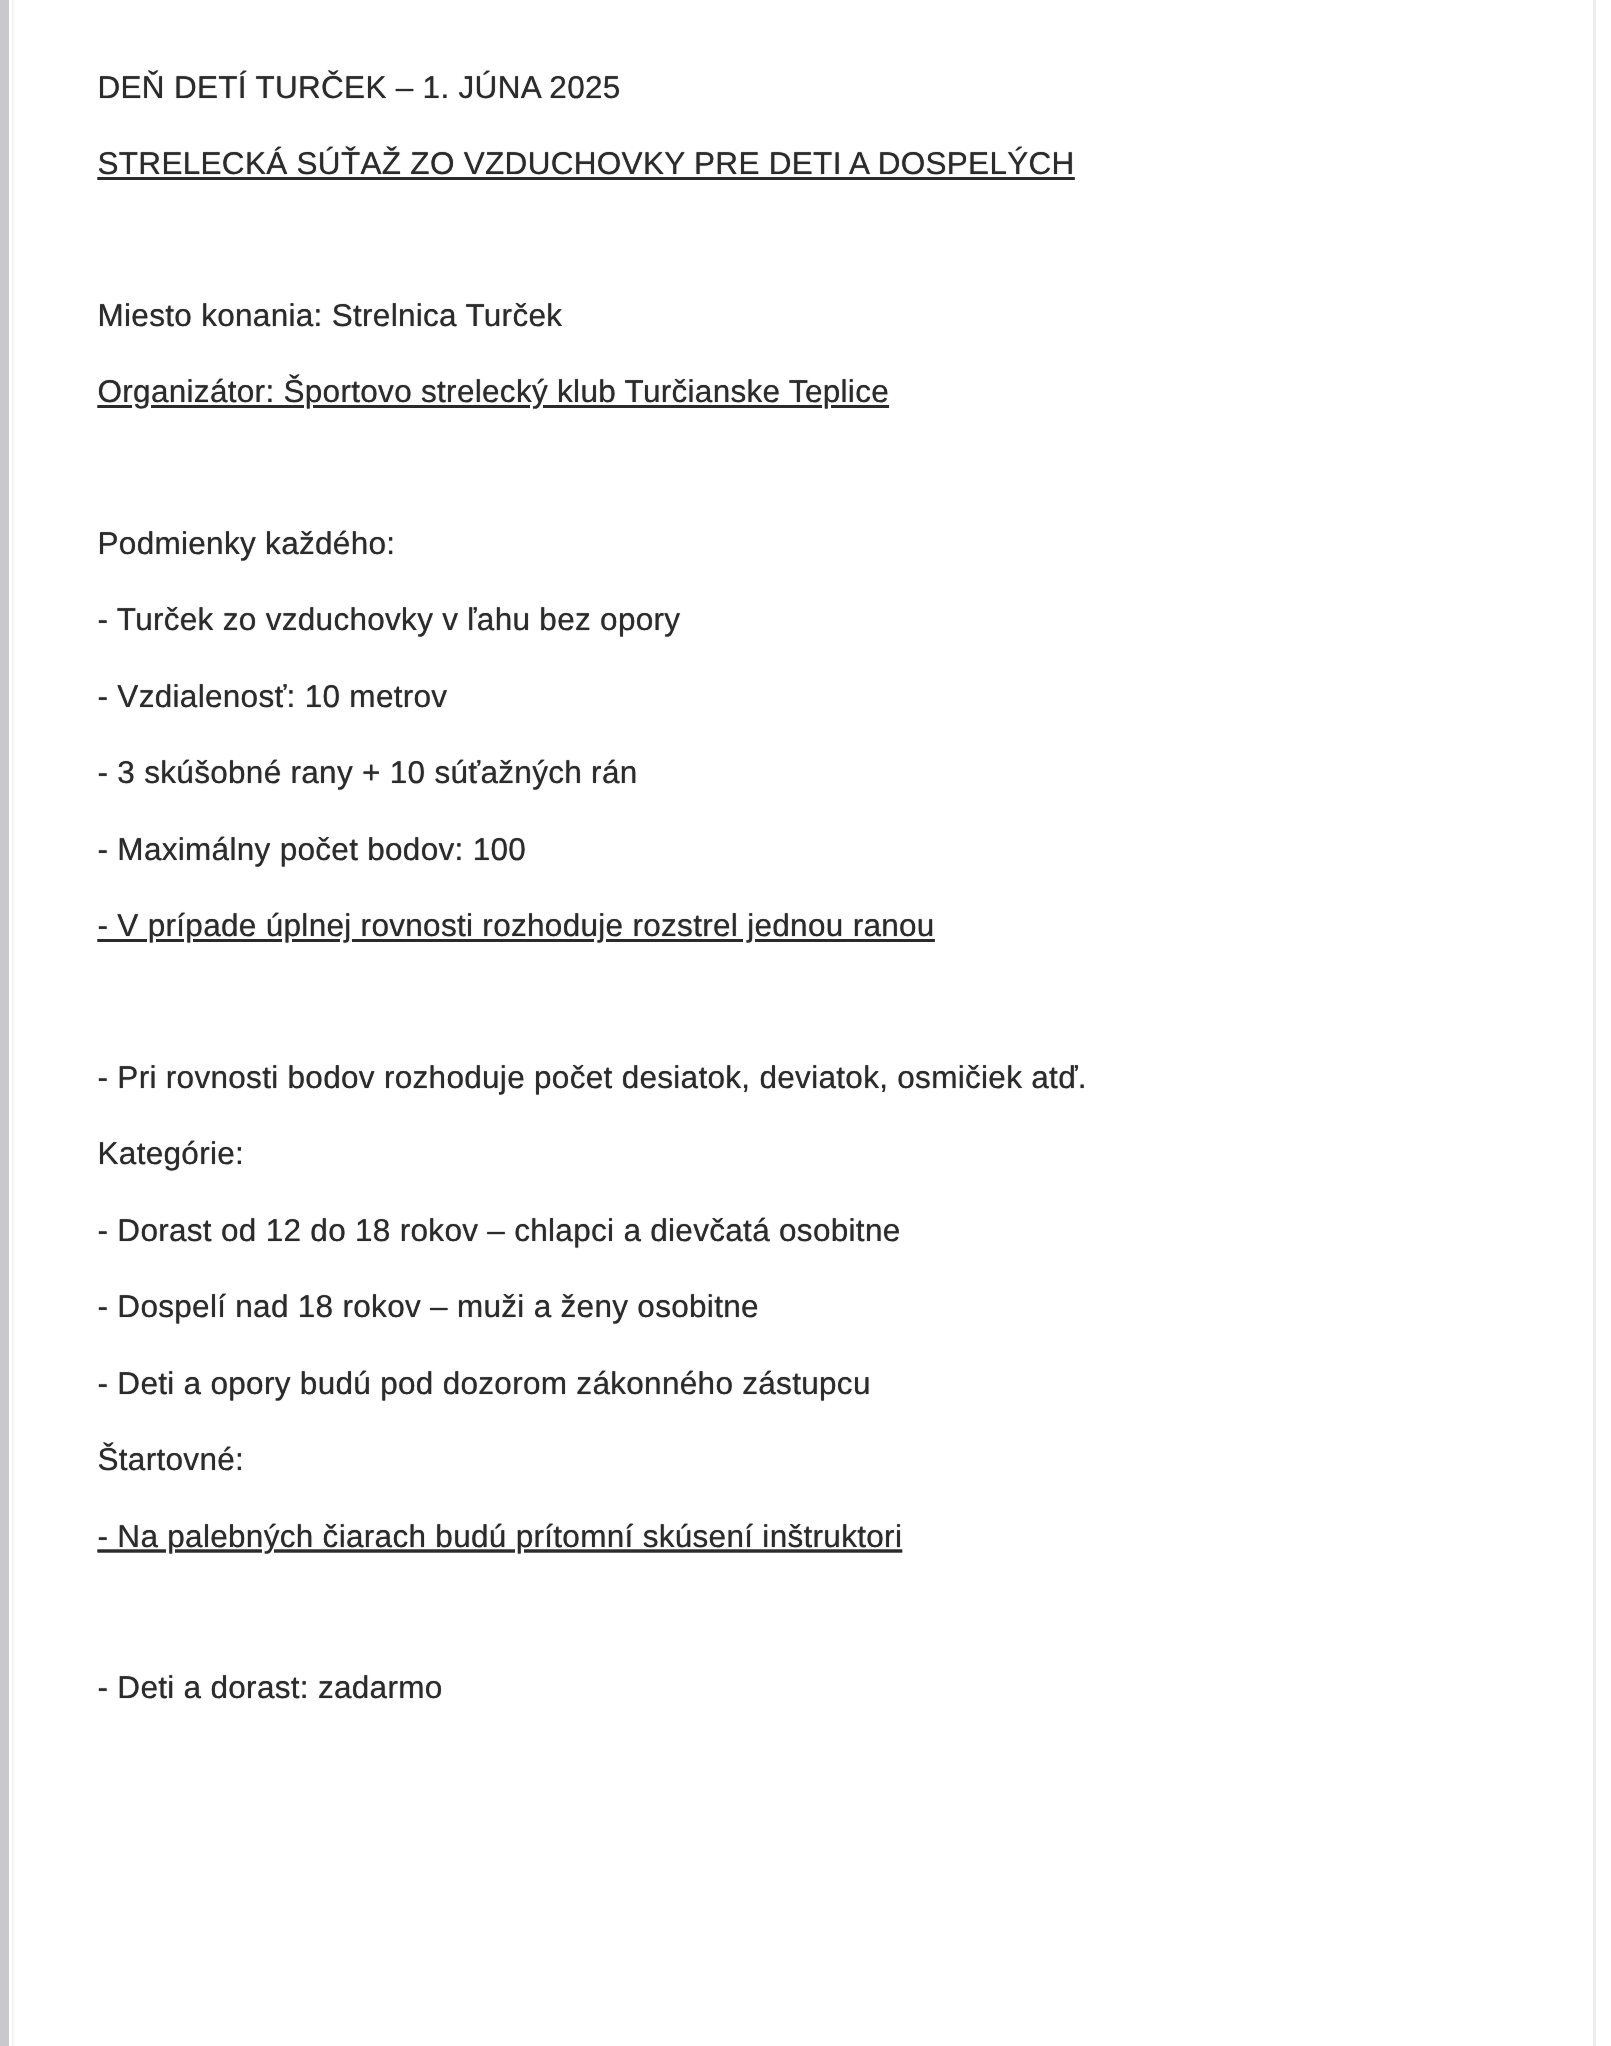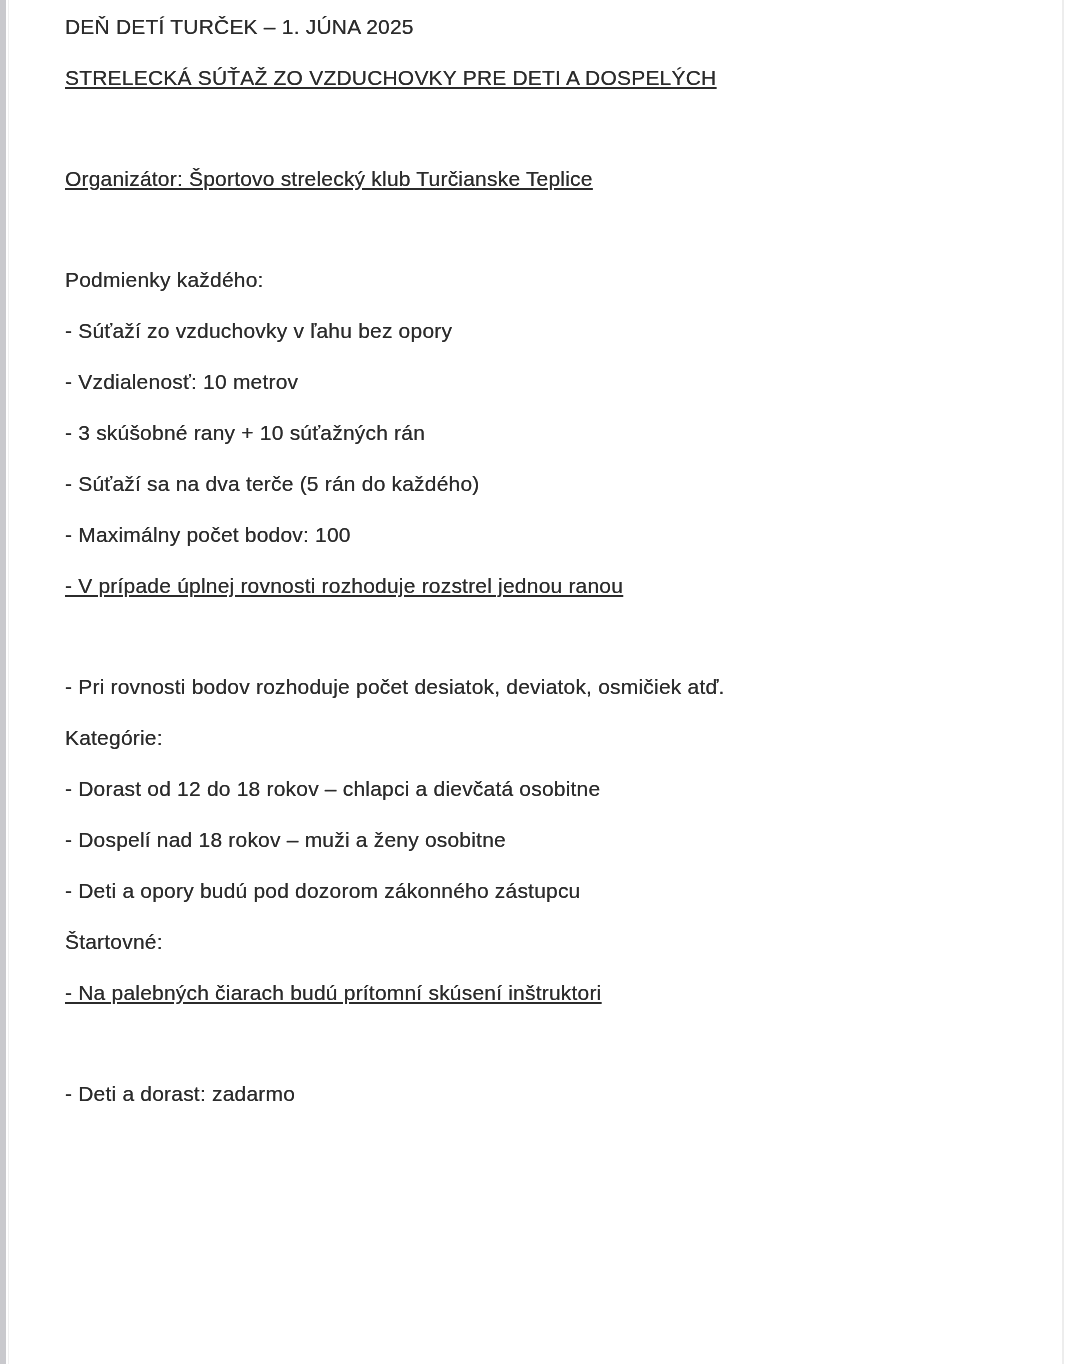--- a/index.html
+++ b/index.html
@@ -32,21 +32,21 @@
     position: absolute;
     left: 1062px; top: 0; bottom: 0;
     width: 2px;
     background: rgba(0,0,0,0.07);
   }
   .page {
     position: absolute;
     left: 0; top: 0;
     width: 1074px;
     height: 1205px;
-    padding: 16px 40px 0 65px;
+    padding: 48px 40px 0 65px;
     box-sizing: border-box;
   }
   .line {
     margin: 0 0 29px 0;
     font-size: 21px;
     line-height: 22px;
     font-weight: 400;
     letter-spacing: 0.2px;
     color: #2b2b2b;
     
@@ -64,29 +64,29 @@
 <div class="scan-edge-left"></div>
 <div class="scan-edge-left-line"></div>
 <div class="scan-edge-right-line"></div>
 
 <main class="page">
 
   <p class="line">DEŇ DETÍ TURČEK – 1. JÚNA 2025</p>
 
   <p class="line sect-end">STRELECKÁ SÚŤAŽ ZO VZDUCHOVKY PRE DETI A DOSPELÝCH</p>
 
+  <p class="line">Miesto konania: Strelnica Turček</p>
 
   <p class="line sect-end">Organizátor: Športovo strelecký klub Turčianske Teplice</p>
 
   <p class="line">Podmienky každého:</p>
 
-  <p class="line">- Súťaží zo vzduchovky v ľahu bez opory</p>
+  <p class="line">- Turček zo vzduchovky v ľahu bez opory</p>
   <p class="line">- Vzdialenosť: 10 metrov</p>
   <p class="line">- 3 skúšobné rany + 10 súťažných rán</p>
-  <p class="line">- Súťaží sa na dva terče (5 rán do každého)</p>
   <p class="line">- Maximálny počet bodov: 100</p>
   <p class="line sect-end">- V prípade úplnej rovnosti rozhoduje rozstrel jednou ranou</p>
   <p class="line">- Pri rovnosti bodov rozhoduje počet desiatok, deviatok, osmičiek atď.</p>
 
   <p class="line">Kategórie:</p>
 
   <p class="line">- Dorast od 12 do 18 rokov – chlapci a dievčatá osobitne</p>
   <p class="line">- Dospelí nad 18 rokov – muži a ženy osobitne</p>
   <p class="line">- Deti a opory budú pod dozorom zákonného zástupcu</p>
   <p class="line">Štartovné:</p>

